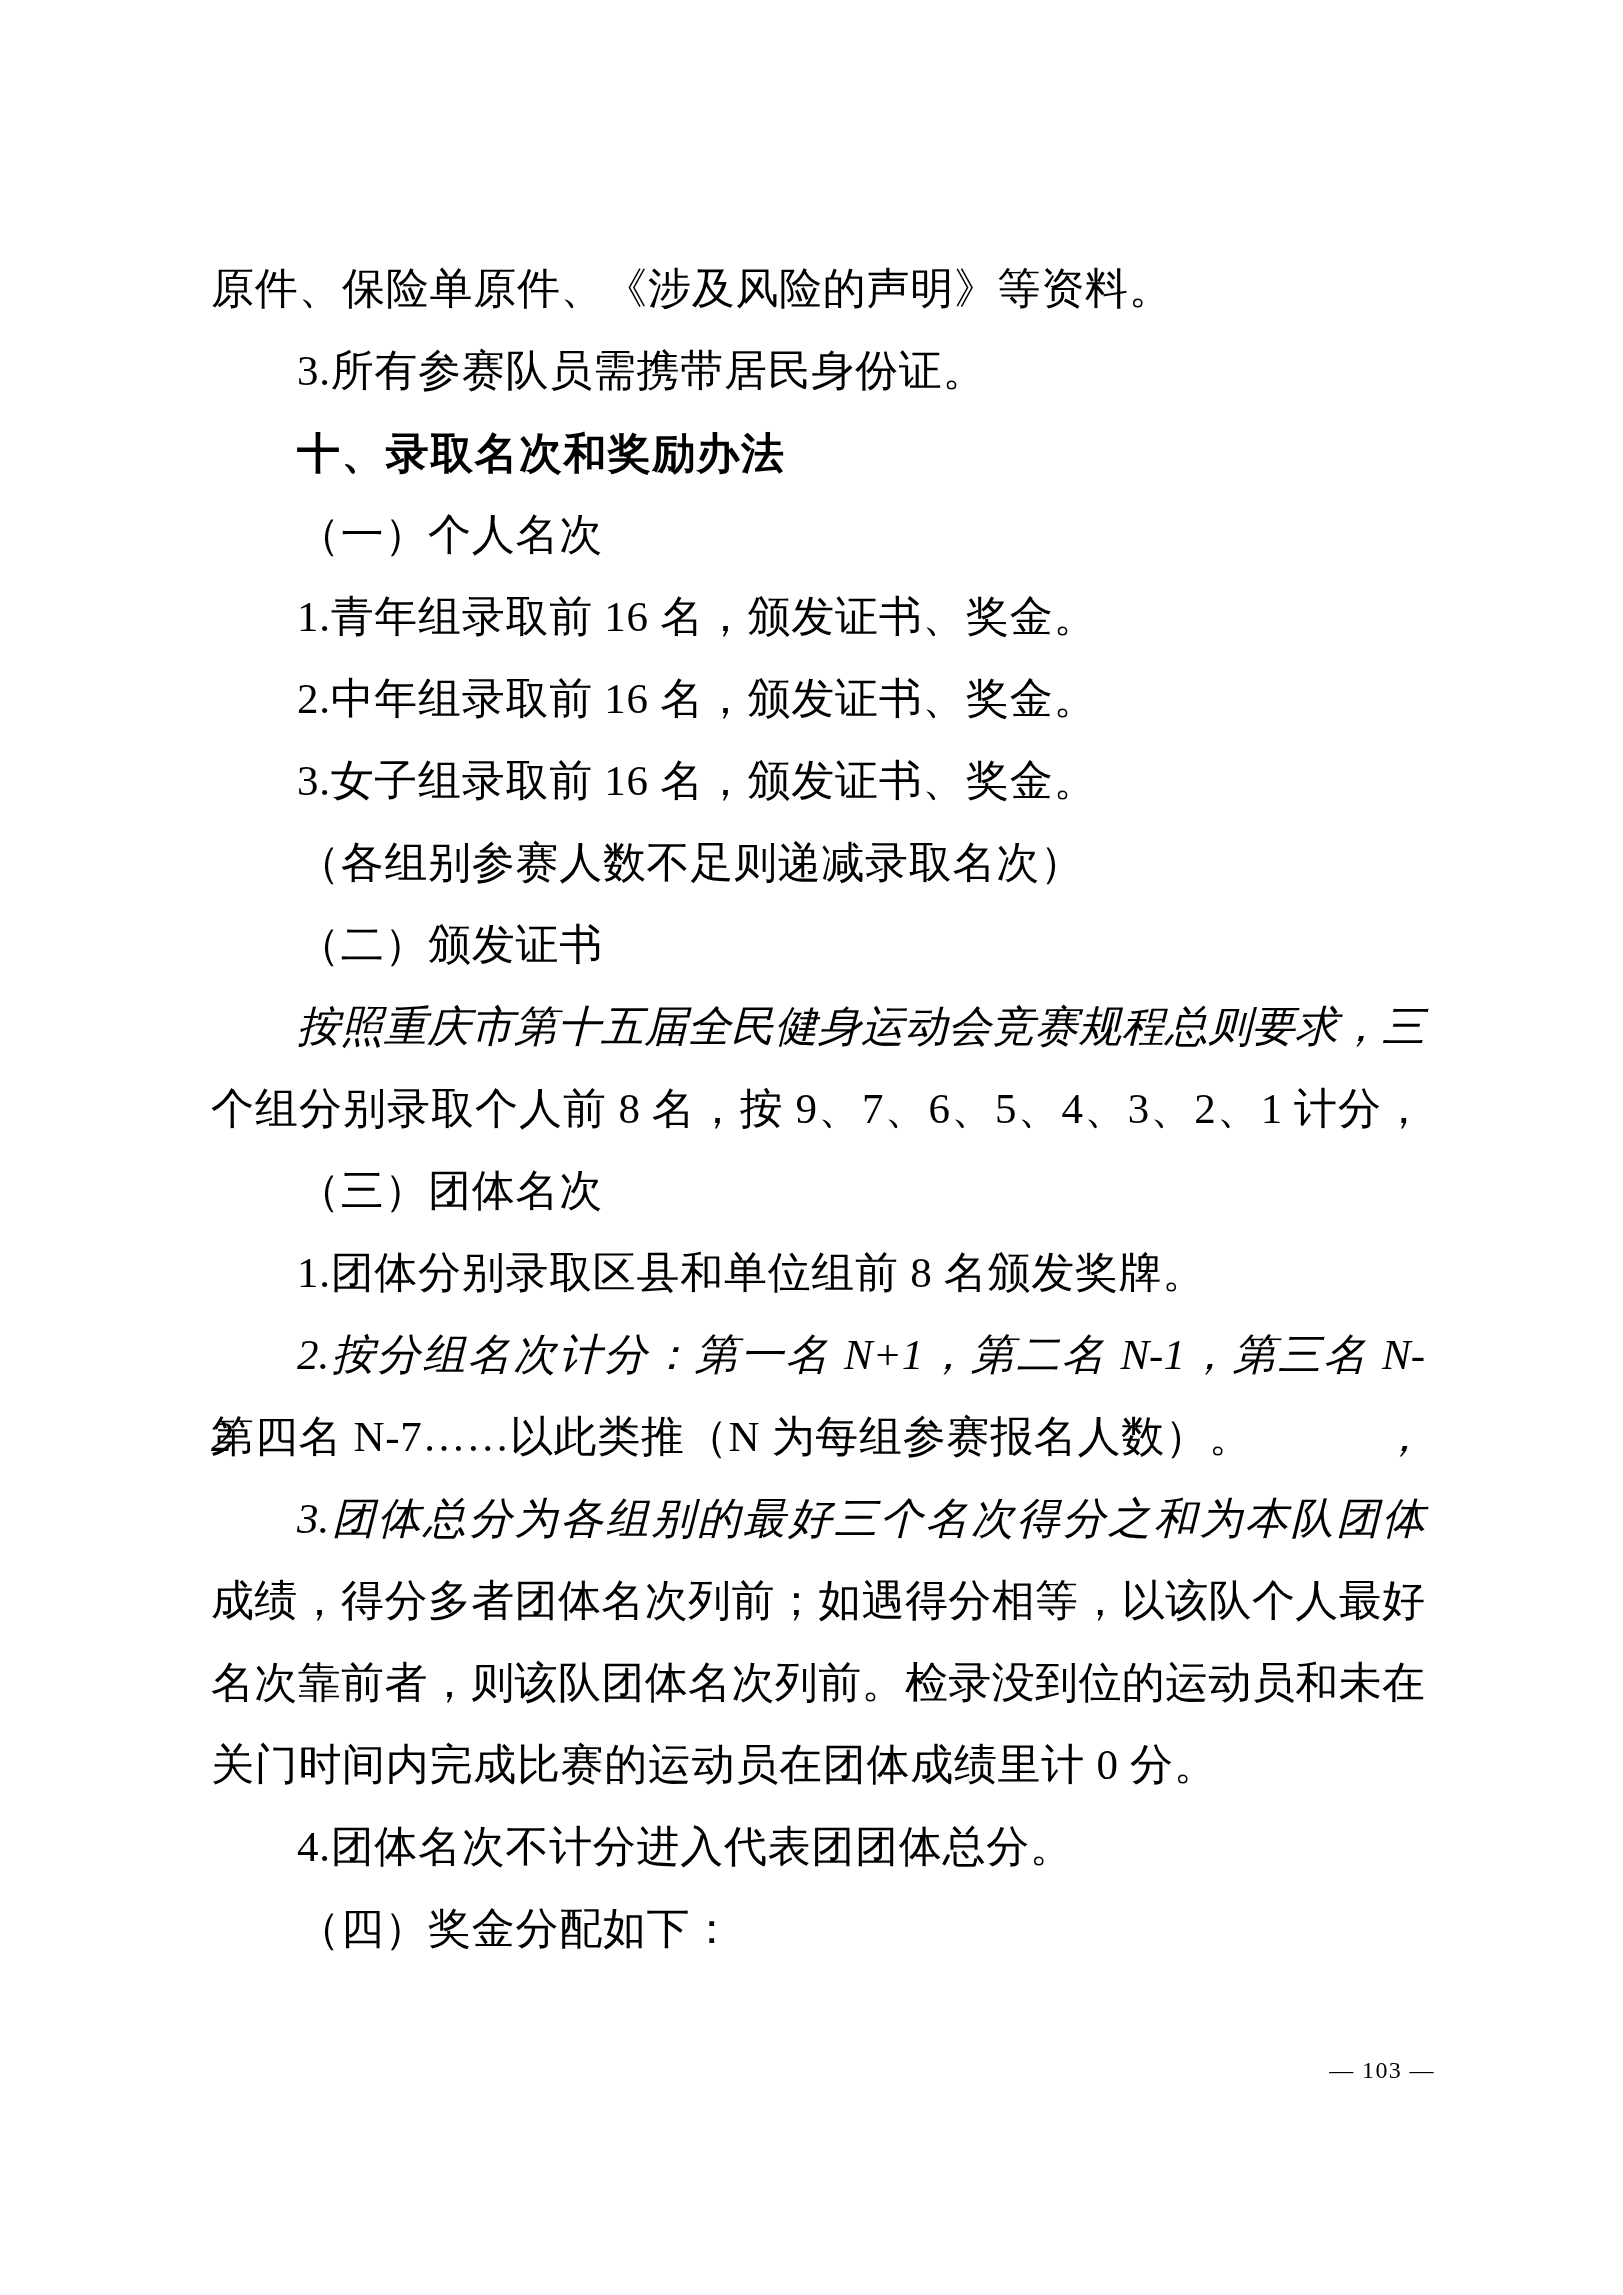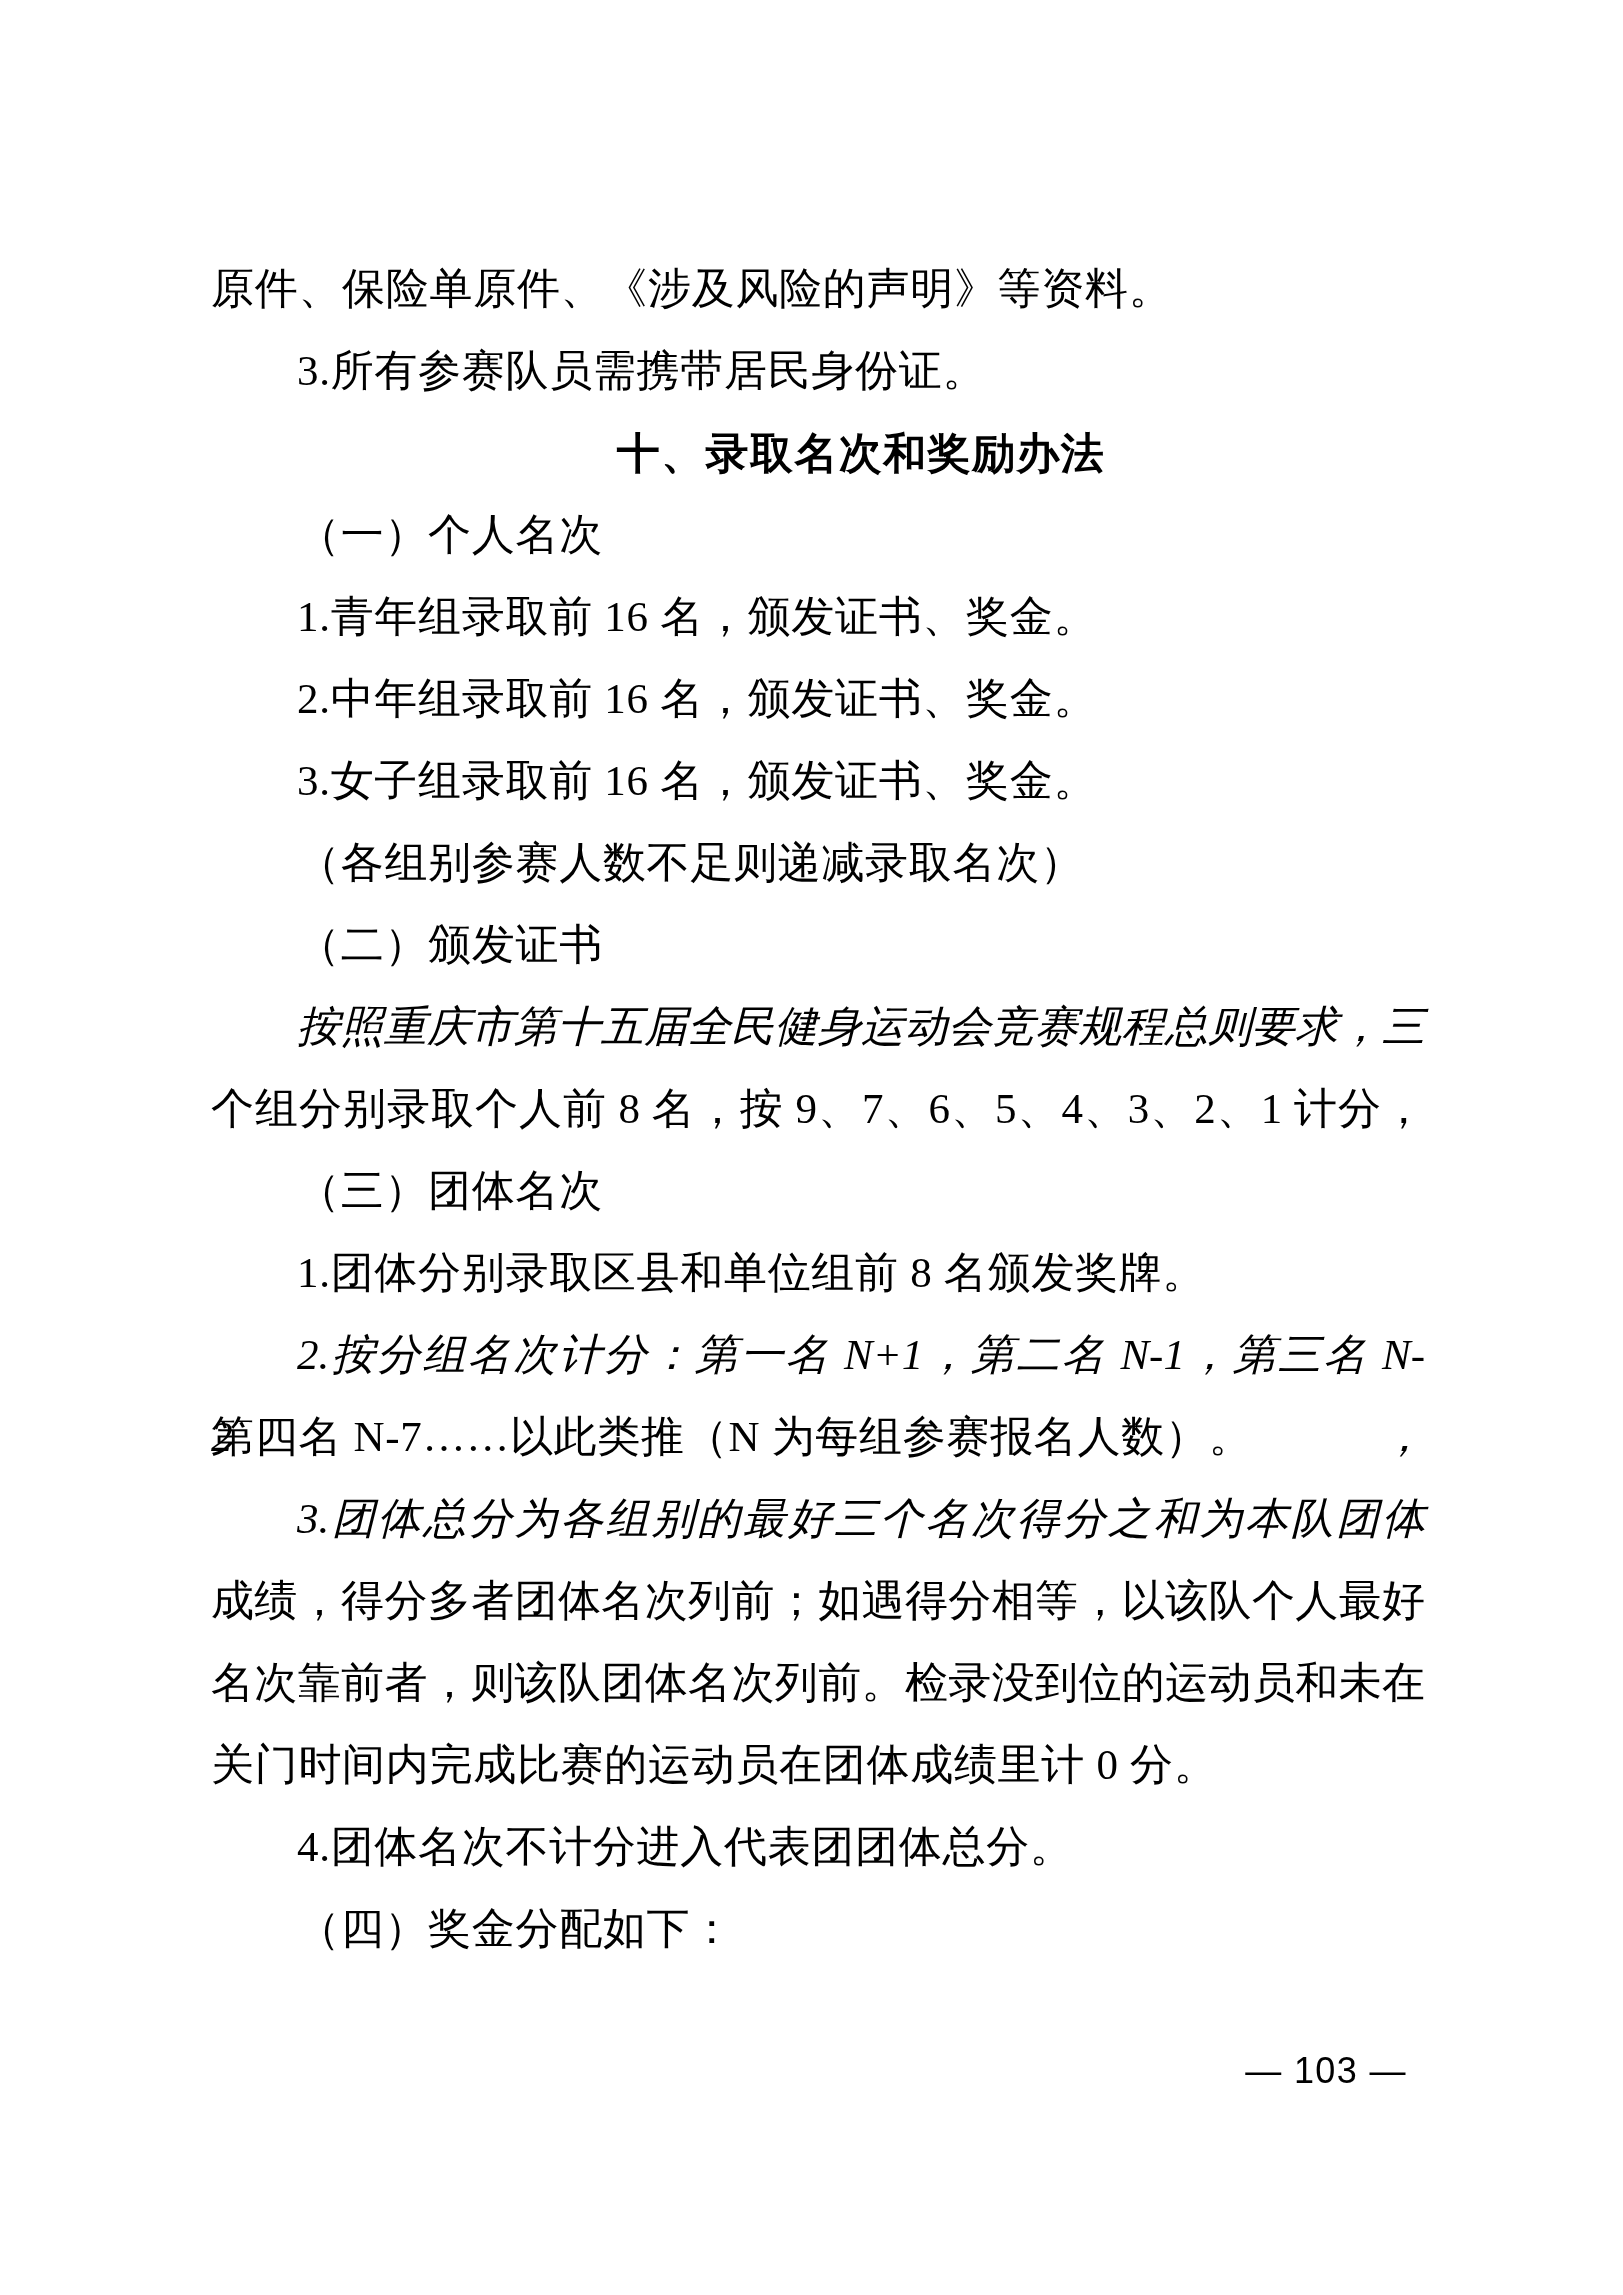--- a/index.html
+++ b/index.html
@@ -40,30 +40,29 @@
   }
   .line.full.indent {
     padding-left: 0;
     text-indent: 86px;
     font-style: italic;
   }
   .line.heading {
     font-family: "Liberation Sans", "DejaVu Sans", sans-serif;
     font-weight: 700;
     letter-spacing: 1.4px;
-    text-align: center;
   }
   .page-number {
     position: absolute;
     top: 2053px;
-    right: 216px;
-    font-size: 36px;
+    right: 188px;
+    font-size: 24px;
     line-height: 35px;
     letter-spacing: 1.4px;
-    font-family: Liberation Sans, sans-serif;
+    font-family: Liberation Serif, serif;
   }
 </style>
 </head>
 <body>
 
 <div class="page">
   <div class="content">
     <div class="line">原件、保险单原件、《涉及风险的声明》等资料。</div>
     <div class="line indent">3.所有参赛队员需携带居民身份证。</div>
     <div class="line indent heading">十、录取名次和奖励办法</div>

